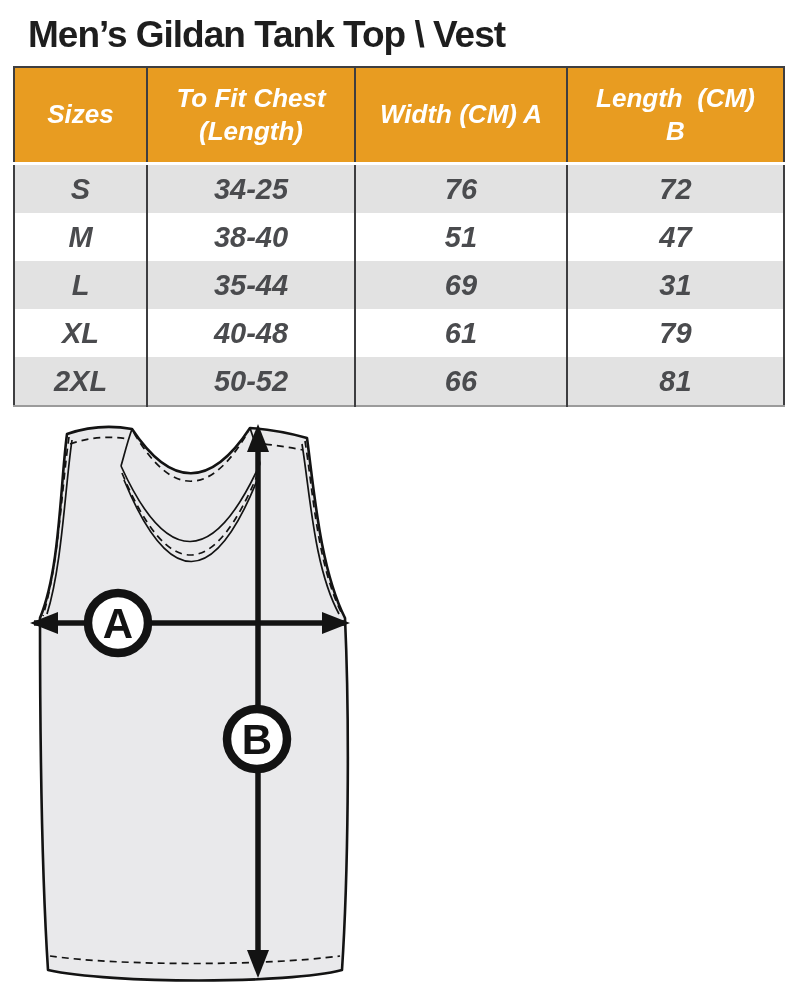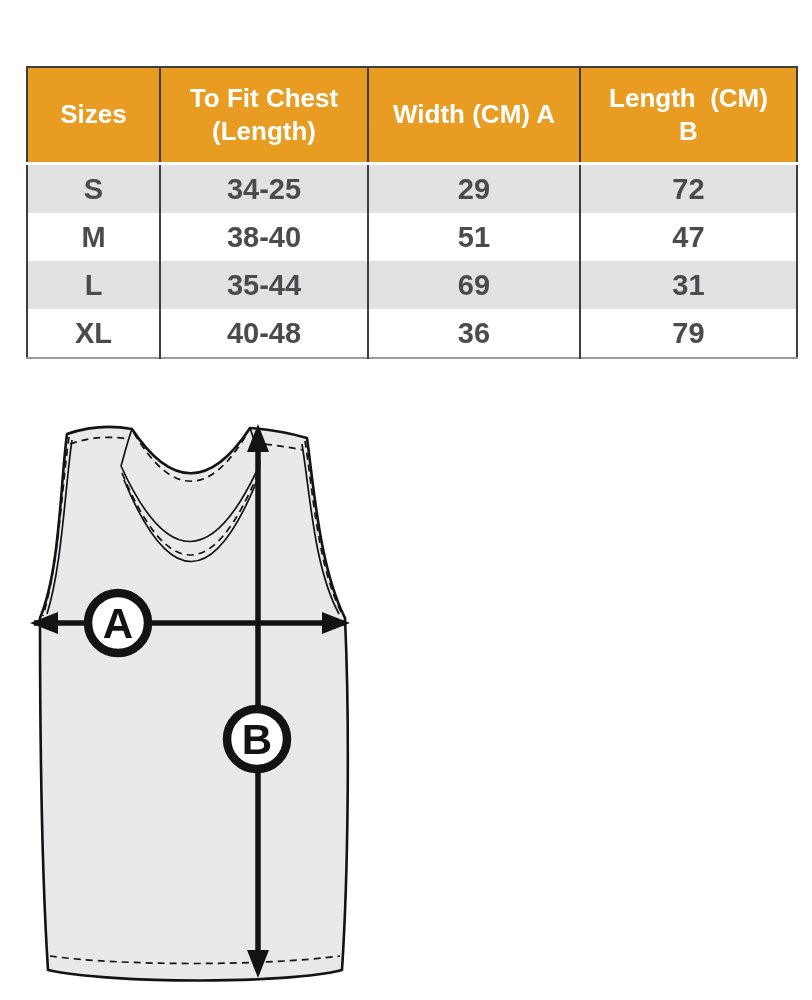--- a/index.html
+++ b/index.html
@@ -6,24 +6,25 @@
   .canvas{
     position:relative;width:812px;height:1000px;background:#ffffff;
     font-family:"Liberation Sans", sans-serif;overflow:hidden;
   }
   .page-title{
     position:absolute;left:28px;top:14px;
     font-size:37px;font-weight:700;color:#1e1e1e;
     letter-spacing:-1px;white-space:nowrap;
   }
   table.size-chart{
-    position:absolute;left:26px;top:66px;width:770px;
+    position:absolute;left:13px;top:66px;width:770px;
     border-collapse:collapse;table-layout:fixed;
     border:2px solid var(--grid-line);
     border-bottom:2px solid var(--grid-bottom);
+    font-style:italic;
   }
   table.size-chart th, table.size-chart td{
     border-left:2px solid var(--grid-line);
     text-align:center;vertical-align:middle;
     padding:0 4px;overflow:hidden;
   }
   table.size-chart th:first-child, table.size-chart td:first-child{border-left:none;}
   table.size-chart thead th{
     background:var(--header-bg);color:var(--header-text);
     height:94px;font-size:26px;font-weight:700;line-height:1.28;
@@ -44,20 +45,21 @@
   .label-letter{
     font-family:"Liberation Sans", sans-serif;font-size:42px;font-weight:700;
     fill:var(--line-color);text-anchor:middle;
   }
 </style>
 </head>
 <body>
 
 <div class="canvas">
 
+  <div class="page-title">Men’s Gildan Tank Top \ Vest</div>
 
   <table class="size-chart">
     <colgroup>
       <col style="width:133px">
         <col style="width:208px">
         <col style="width:212px">
         <col style="width:217px">
     </colgroup>
     <thead>
       <tr>
@@ -66,40 +68,46 @@
 (Length)</th>
         <th>Width (CM) A</th>
         <th>Length  (CM)
 B</th>
       </tr>
     </thead>
     <tbody>
       <tr>
         <td>S</td>
         <td>34-25</td>
-        <td>29</td>
+        <td>76</td>
         <td>72</td>
       </tr>
       <tr>
         <td>M</td>
         <td>38-40</td>
         <td>51</td>
         <td>47</td>
       </tr>
       <tr>
         <td>L</td>
         <td>35-44</td>
         <td>69</td>
         <td>31</td>
       </tr>
       <tr>
         <td>XL</td>
         <td>40-48</td>
-        <td>36</td>
+        <td>61</td>
         <td>79</td>
+      </tr>
+      <tr>
+        <td>2XL</td>
+        <td>50-52</td>
+        <td>66</td>
+        <td>81</td>
       </tr>
     </tbody>
   </table>
 
   <svg class="diagram-wrap" viewBox="0 0 360 580" aria-hidden="true">
 
     <path class="garment" d="M47,16 Q79,5 112,11 Q171,100 230,10 Q258,12 287,20
          C294,72 300,150 325,200
          C330,310 328,460 322,552
          C268,566 92,566 28,552

